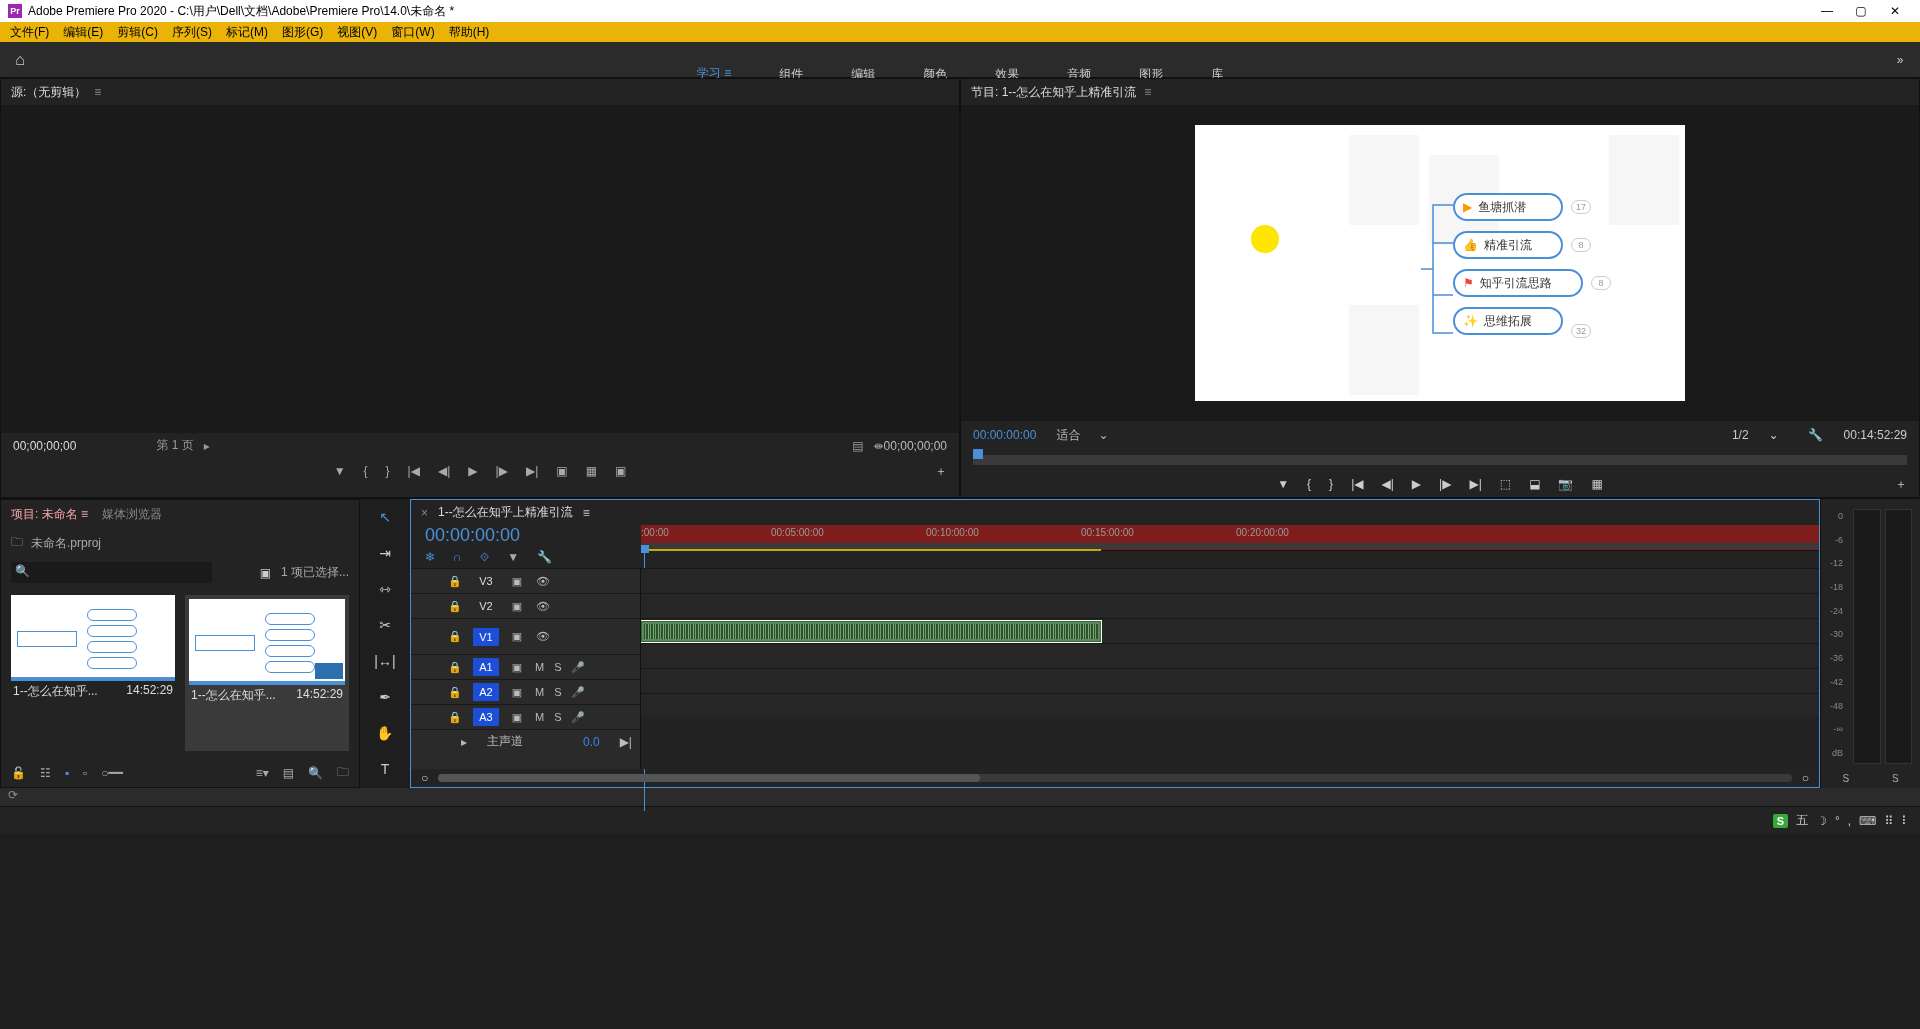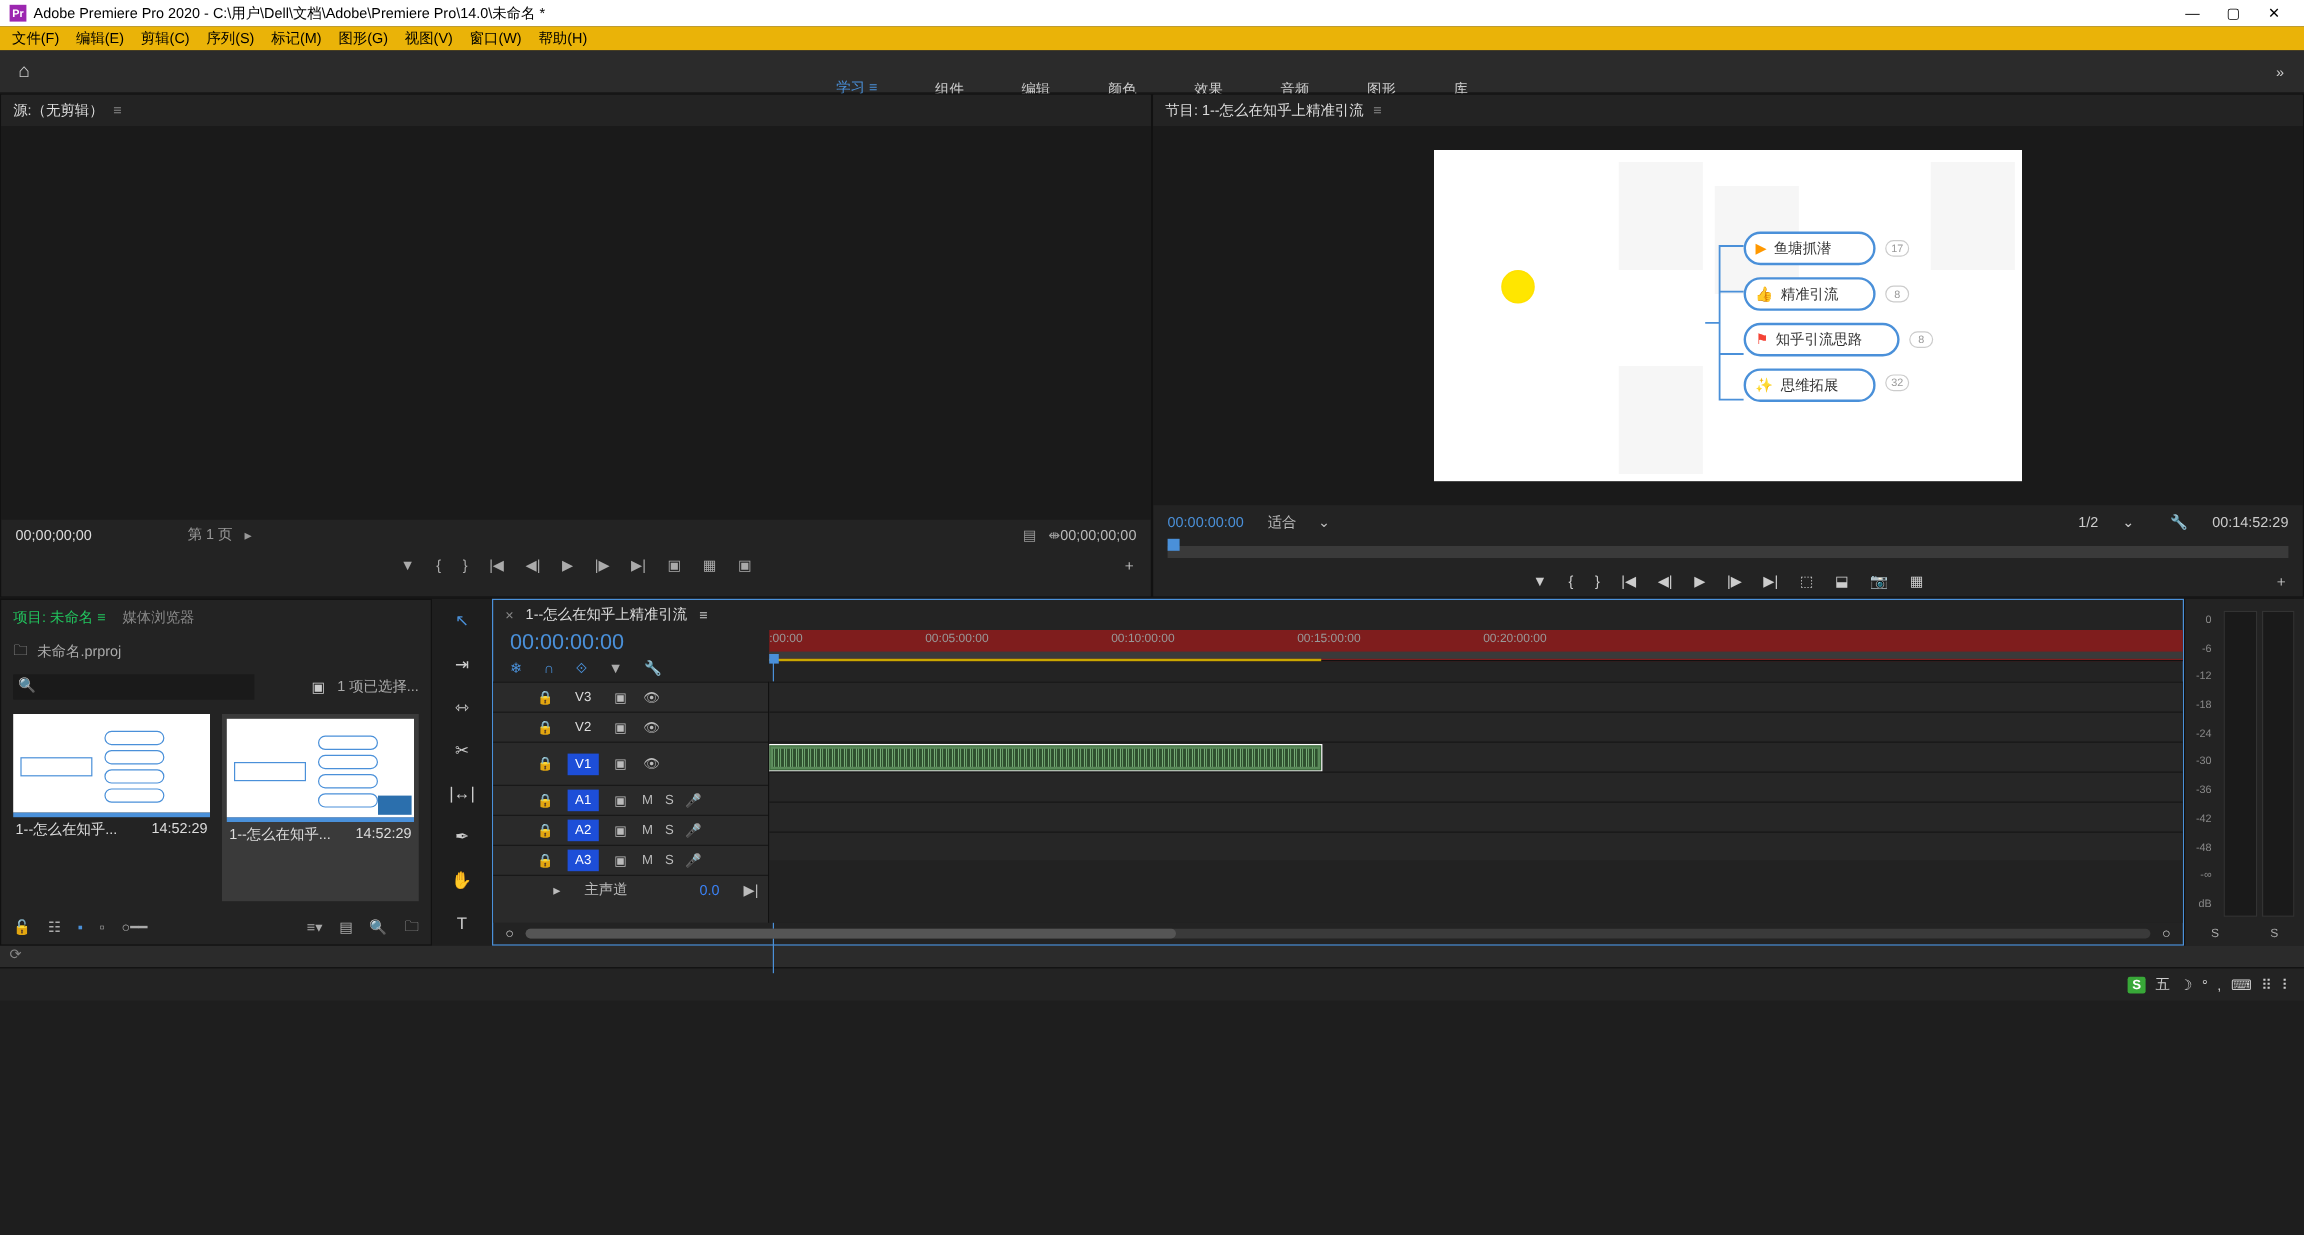--- a/index.html
+++ b/index.html
@@ -60,21 +60,21 @@
 .prg-dur { color: #ccc; }
 .prg-row2 { height: 22px; padding: 0 12px; position: relative; }
 .prg-ruler { height: 10px; background: #3a3a3a; margin-top: 6px; position: relative; }
 .prg-ph { position: absolute; left: 12px; top: 0; width: 10px; height: 10px; background: #4a90d9; }
 .prg-btns { display: flex; align-items: center; justify-content: center; gap: 18px; padding: 6px 0; color: #ccc; position: relative; }
 .prg-btns .plus { position: absolute; right: 12px; }
 
 
 .project { width: 360px; display: flex; flex-direction: column; border-right: 1px solid #111; }
 .proj-tabs { display: flex; gap: 14px; padding: 6px 10px; }
-.proj-tabs .t { color: #22c55e; }
+.proj-tabs .t { color: #fca5a5; }
 .proj-tabs .t.inactive { color: #888; }
 .proj-file { padding: 4px 10px; color: #aaa; display: flex; align-items: center; gap: 8px; }
 .proj-search { display: flex; align-items: center; padding: 4px 10px; gap: 10px; }
 .proj-search input { flex: 1; background: #1a1a1a; border: none; color: #ccc; padding: 3px 18px 3px 6px; }
 .proj-sel { color: #aaa; }
 .proj-items { display: flex; gap: 10px; padding: 8px 10px; flex: 1; text-align: center; }
 .proj-item { width: 164px; }
 .proj-item.selected { background: #3a3a3a; padding: 4px; }
 .proj-thumb { width: 100%; height: 82px; background: #fff; position: relative; overflow: hidden; }
 .proj-thumb .mini-map { position: absolute; inset: 8px 6px; display: flex; }
@@ -244,21 +244,21 @@
         <div class="mm-badge" style="left:376px; top:113px;">8</div>
         <div class="mm-node" style="top:144px; width:130px;">
             <span style="color:#f44336">⚑</span>
             <span>知乎引流思路</span>
           </div>
         <div class="mm-badge" style="left:396px; top:151px;">8</div>
         <div class="mm-node" style="top:182px;">
             <span style="color:#2196f3">✨</span>
             <span>思维拓展</span>
           </div>
-        <div class="mm-badge" style="left:376px; top:187px;">32</div>
+        <div class="mm-badge" style="left:376px; top:199px;">32</div>
       </div>
     </div>
     <div class="prg-row1">
       <span class="prg-tc">00:00:00:00</span>
       <span class="prg-zoom">
         <span>适合</span>
         <span class="ico">⌄</span>
       </span>
       <span class="spacer"></span>
       <span>1/2</span>

